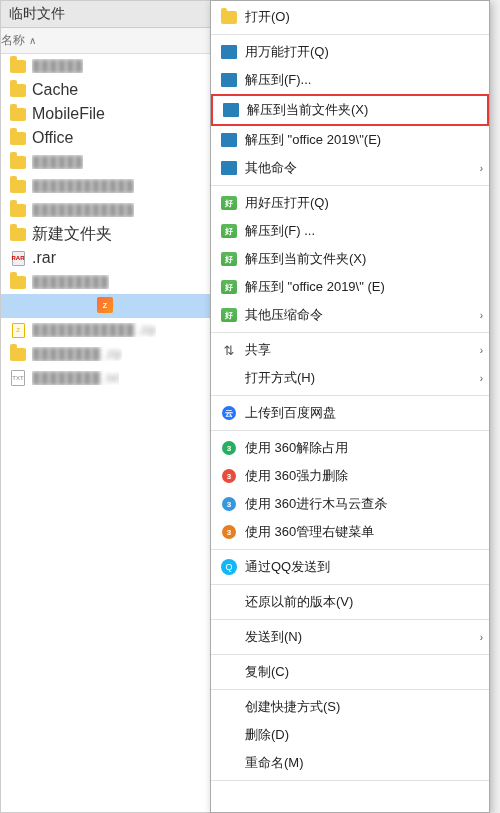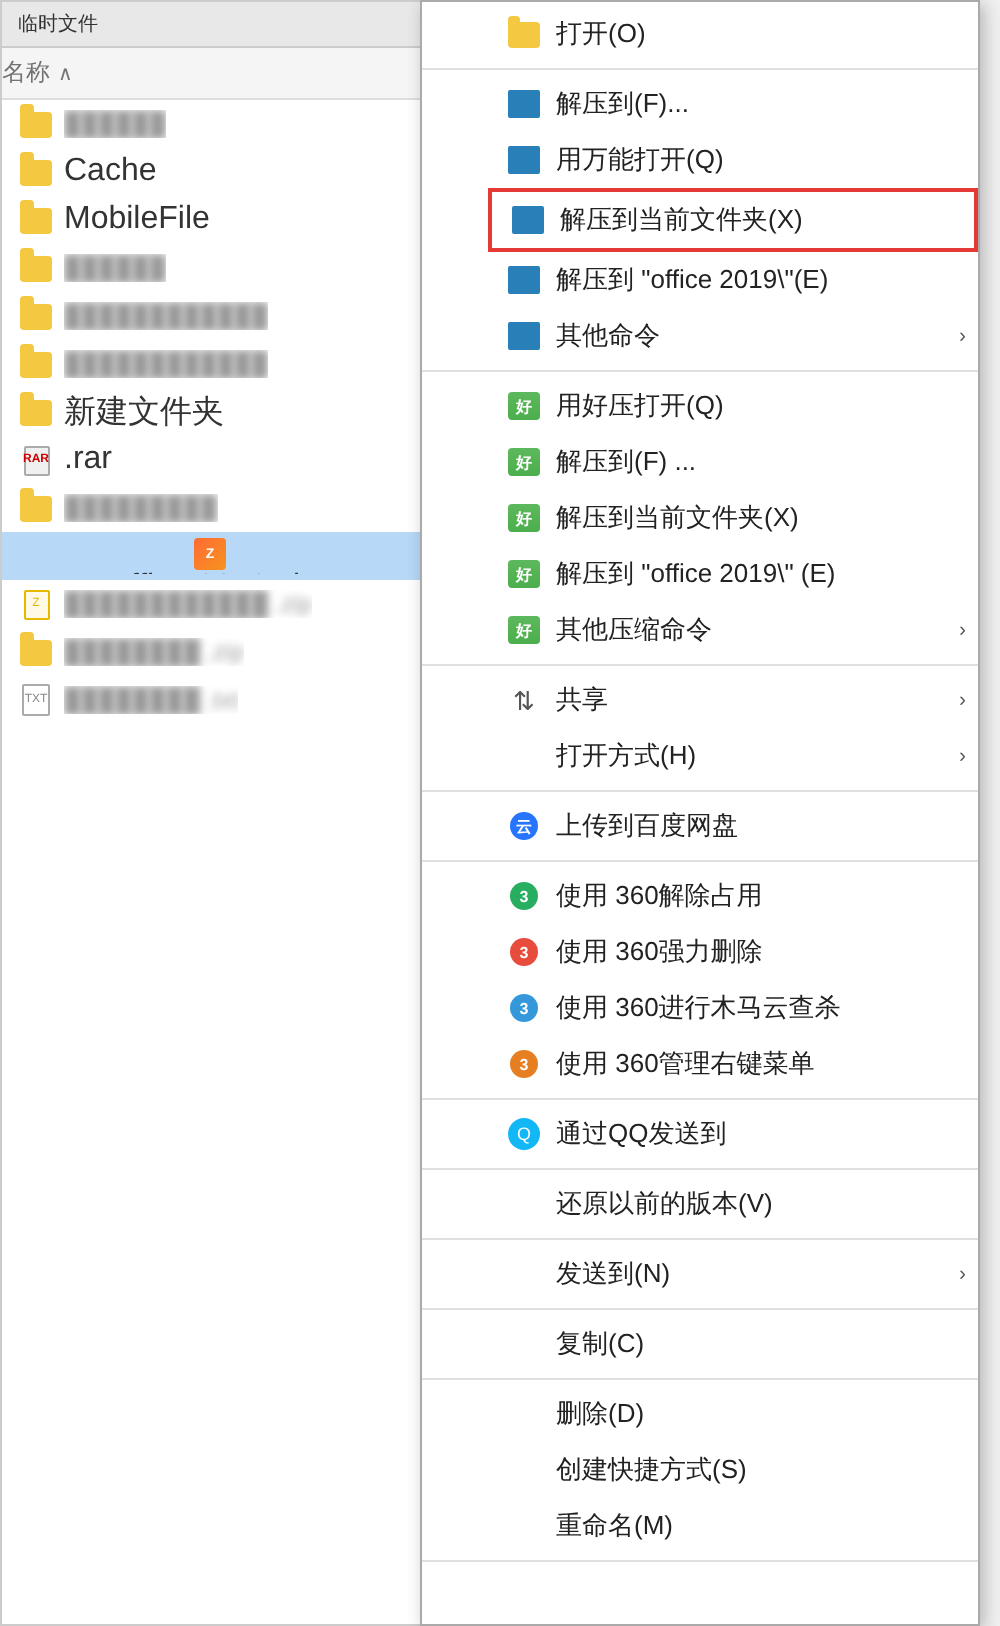--- a/index.html
+++ b/index.html
@@ -21,21 +21,21 @@
       width: 215px;
       height: 813px;
       background: #fff;
       border: 1px solid #ccc;
       overflow: hidden;
     }
 
     .explorer-header {
       background: #e8e8e8;
       padding: 4px 8px;
-      font-size: 10px;
+      font-size: 14px;
       color: #333;
       border-bottom: 1px solid #ccc;
     }
 
     .explorer-column-header {
       display: flex;
       align-items: center;
       padding: 4px 0;
       background: #f5f5f5;
       border-bottom: 1px solid #ddd;
@@ -138,21 +138,20 @@
     .menu-item {
       display: flex;
       align-items: center;
       padding: 5px 16px 5px 8px;
       cursor: pointer;
       white-space: nowrap;
       position: relative;
       color: #222;
       font-size: 13px;
       min-height: 26px;
-      margin-left: 33px;
     }
 
     .menu-item.highlighted {
       background: #fff;
       border: 1.5px solid #e53935;
     }
 
     .menu-icon {
       width: 20px;
       height: 16px;
@@ -306,20 +305,26 @@
           <div class="icon-folder"></div>
         </span>
       <span class="file-name">Cache</span>
     </li>
     <li class="file-item">
       <span class="file-icon">
           <div class="icon-folder"></div>
         </span>
       <span class="file-name">MobileFile</span>
     </li>
+    <li class="file-item">
+      <span class="file-icon">
+          <div class="icon-folder"></div>
+        </span>
+      <span class="file-name">Office</span>
+    </li>
 
     <li class="file-item">
       <span class="file-icon">
           <div class="icon-folder"></div>
         </span>
       <span class="blurred-text">██████</span>
     </li>
 
     <li class="file-item">
       <span class="file-icon">
@@ -391,28 +396,28 @@
         <div class="icon-open"></div>
       </span>
     <span>打开(O)</span>
   </div>
   <div class="menu-separator"></div>
 
   <div class="menu-item">
     <span class="menu-icon">
         <div class="rar-icon-blue"></div>
       </span>
+    <span>用万能打开(Q)</span>
+  </div>
+
+  <div class="menu-item">
+    <span class="menu-icon">
+        <div class="rar-icon-blue"></div>
+      </span>
     <span>解压到(F)...</span>
-  </div>
-
-  <div class="menu-item">
-    <span class="menu-icon">
-        <div class="rar-icon-blue"></div>
-      </span>
-    <span>用万能打开(Q)</span>
   </div>
 
   <div class="menu-item highlighted" style="border:2px solid #e53935;background:#fff;">
     <span class="menu-icon">
         <div class="rar-icon-blue"></div>
       </span>
     <span>解压到当前文件夹(X)</span>
   </div>
 
   <div class="menu-item">
@@ -540,26 +545,26 @@
 
 
   <div class="menu-item">
     <span class="menu-icon"></span>
     <span>复制(C)</span>
   </div>
   <div class="menu-separator"></div>
 
   <div class="menu-item">
     <span class="menu-icon"></span>
+    <span>创建快捷方式(S)</span>
+  </div>
+
+  <div class="menu-item">
+    <span class="menu-icon"></span>
     <span>删除(D)</span>
-  </div>
-
-  <div class="menu-item">
-    <span class="menu-icon"></span>
-    <span>创建快捷方式(S)</span>
   </div>
 
   <div class="menu-item">
     <span class="menu-icon"></span>
     <span>重命名(M)</span>
   </div>
   <div class="menu-separator"></div>
 
   <div class="menu-item">
     

